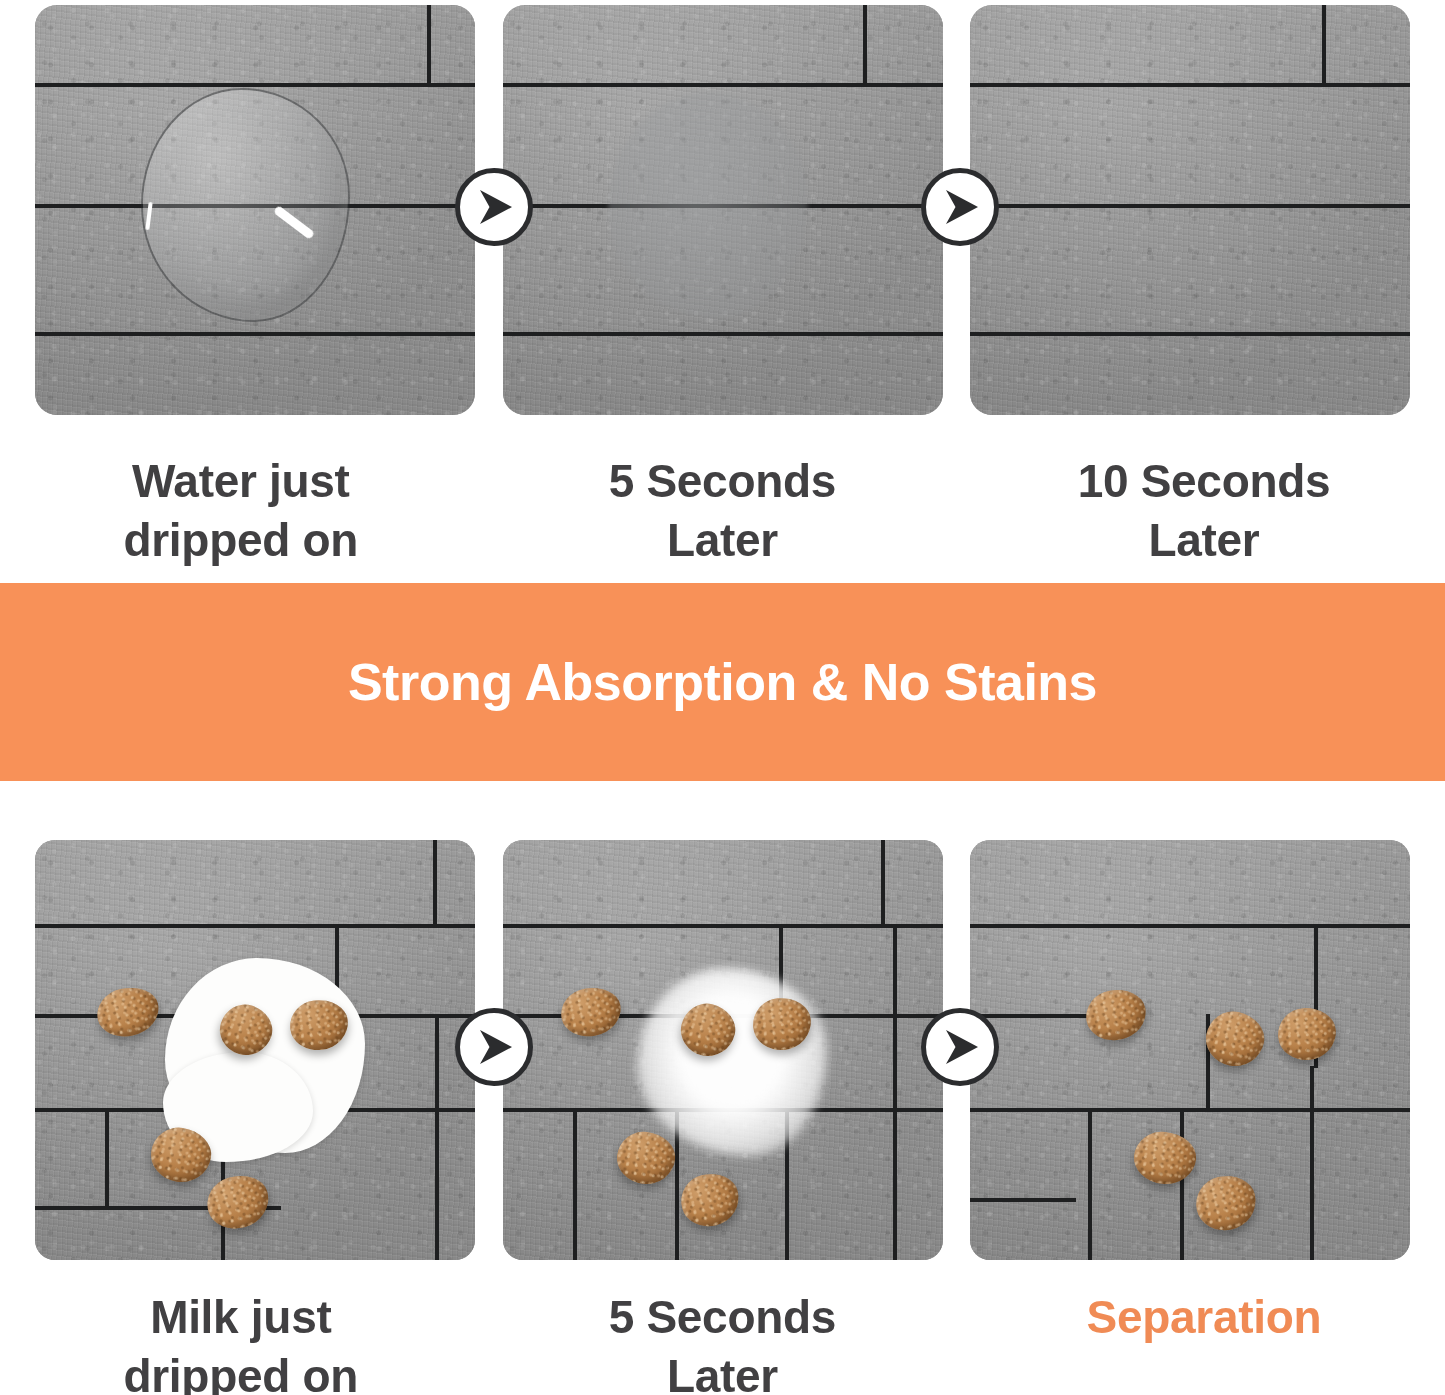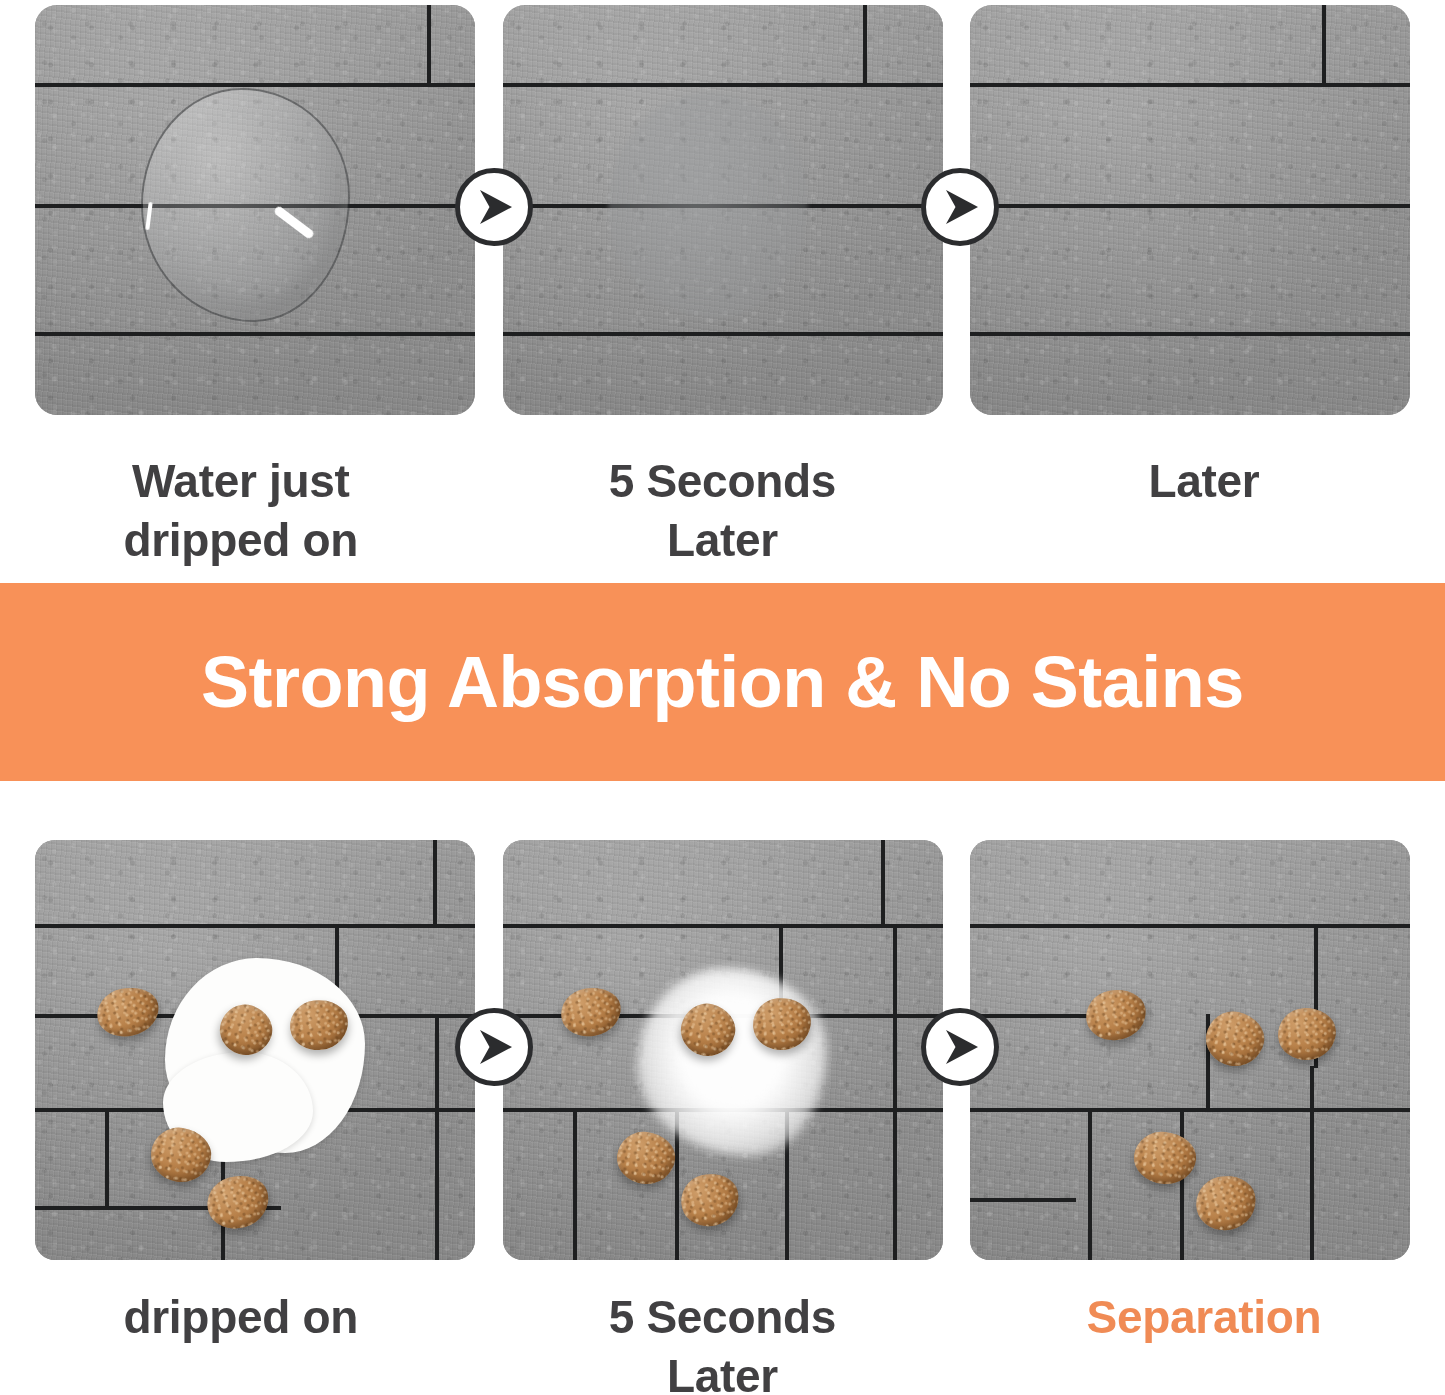--- a/index.html
+++ b/index.html
@@ -149,21 +149,21 @@
   
   #banner{
     position:absolute;
     left:0; top:583px;
     width:1445px; height:198px;
     background:#f89158;
     display:flex; align-items:center; justify-content:center;
   }
   #banner .banner-text{
     color:#ffffff;
-    font-size:72px;
+    font-size:52px;
     font-weight:700;
     letter-spacing:-0.5px;
     white-space:nowrap;
   }
 </style>
 </head>
 <body>
 
 <div class="page">
 
@@ -213,20 +213,21 @@
   <div class="caption-row" id="caption-row-top">
     <div class="caption">
       <div>Water just</div>
       <div>dripped on</div>
     </div>
     <div class="caption">
       <div>5 Seconds</div>
       <div>Later</div>
     </div>
     <div class="caption">
+      <div>10 Seconds</div>
       <div>Later</div>
     </div>
   </div>
 
   <div id="banner">
     <div class="banner-text">Strong Absorption &amp; No Stains</div>
   </div>
 
   <div class="panel-row" id="row-bottom">
 
@@ -299,20 +300,21 @@
     </svg>
   </div>
   <div class="arrow-badge" style="left:921px; top:1008px;">
     <svg viewBox="0 0 100 100">
       <polygon points="22,16 86,50 22,84 41,50" fill="#2b2c2e"></polygon>
     </svg>
   </div>
 
   <div class="caption-row" id="caption-row-bottom">
     <div class="caption">
+      <div>Milk just</div>
       <div>dripped on</div>
     </div>
     <div class="caption">
       <div>5 Seconds</div>
       <div>Later</div>
     </div>
     <div class="caption accent">
       <div>Separation</div>
     </div>
   </div>

